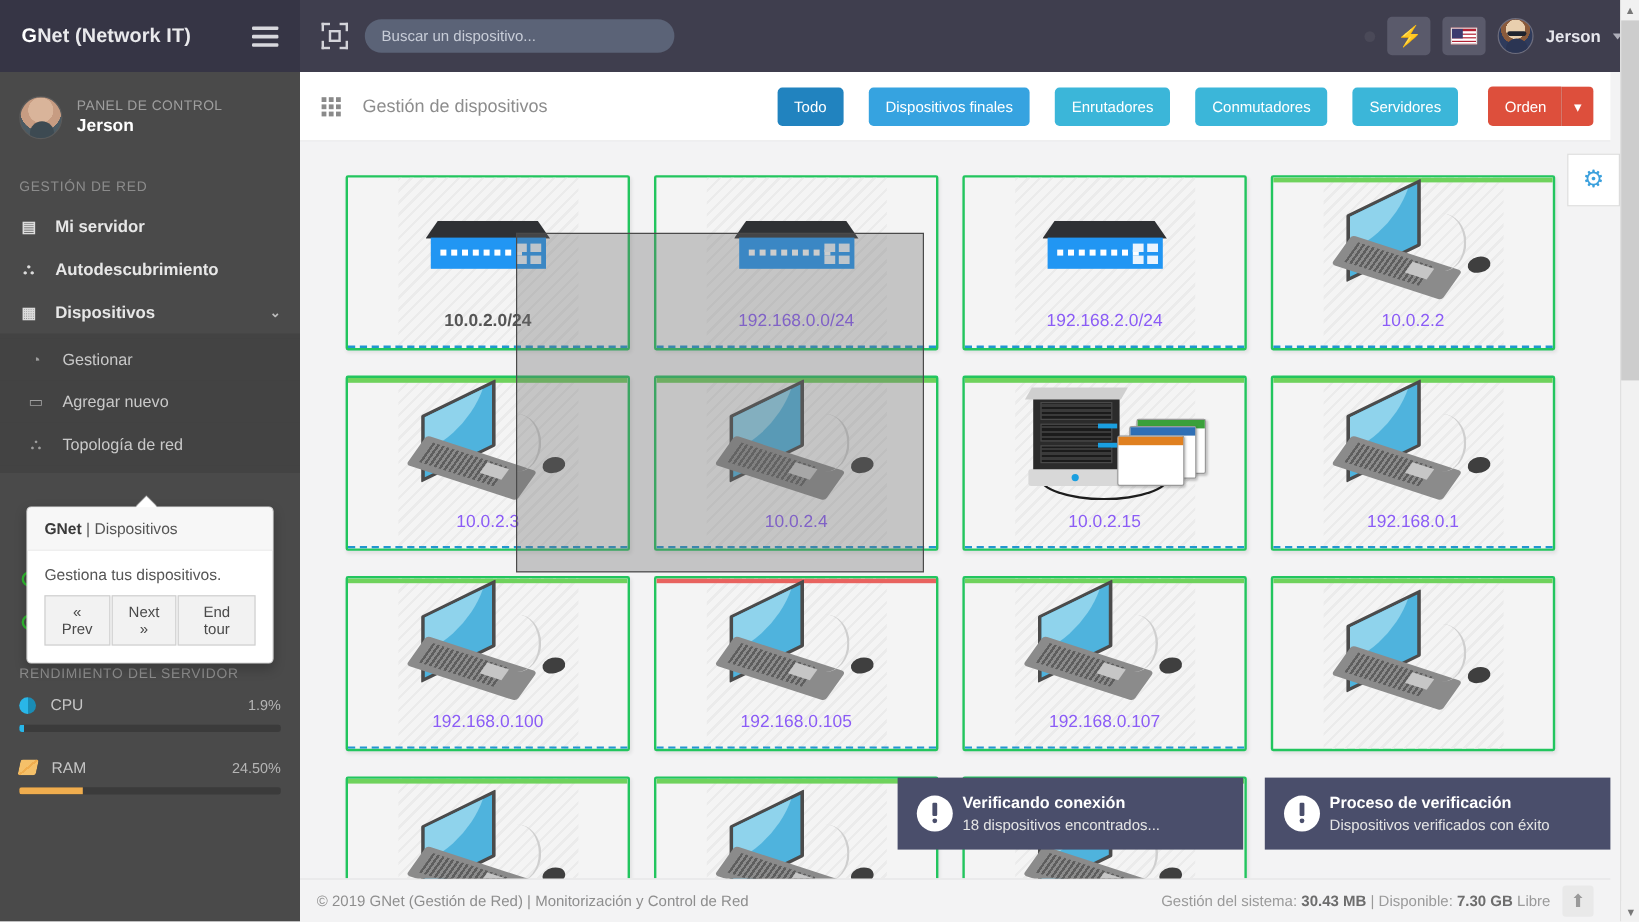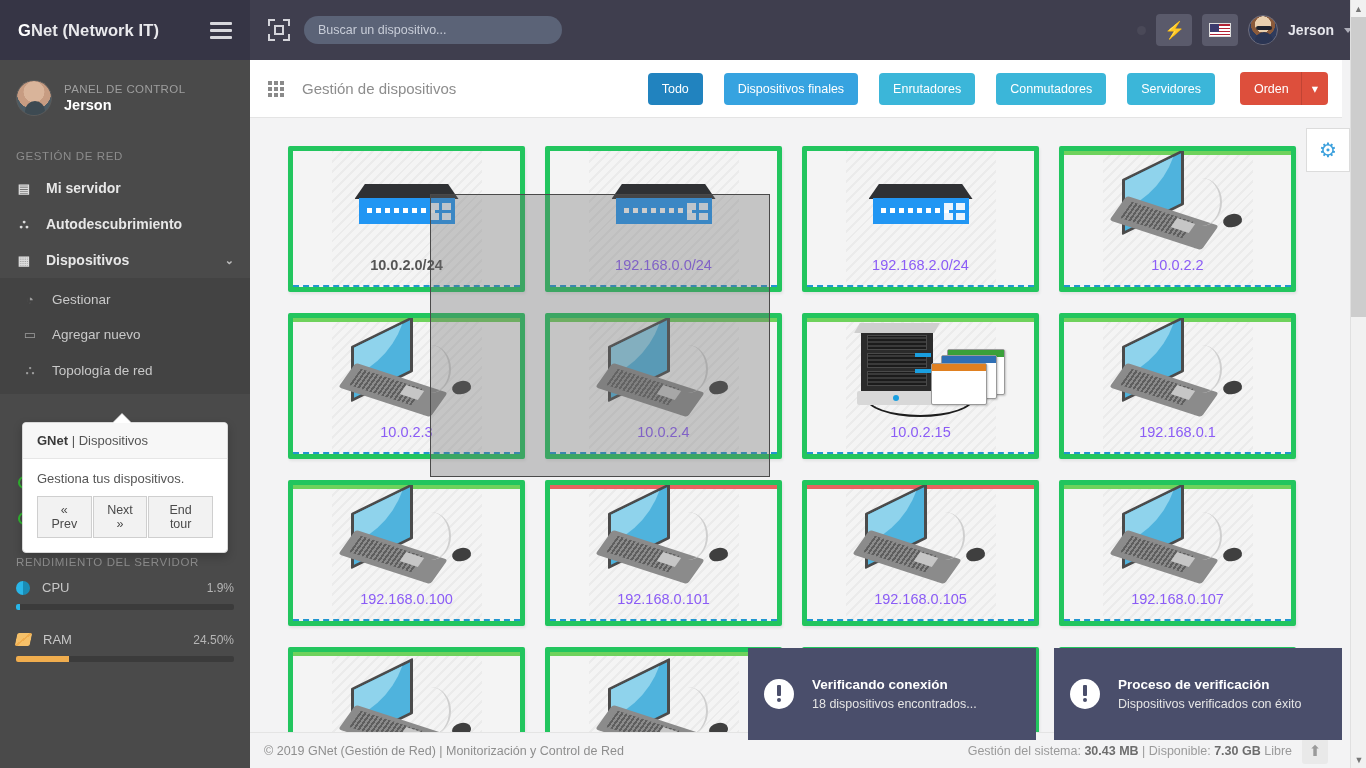--- a/index.html
+++ b/index.html
@@ -108,21 +108,21 @@
   .filters{margin-left:auto;display:flex;align-items:center;gap:21px;}
   .fbtn{border:none;border-radius:4px;color:#fff;font-size:12.5px;padding:9px 14px;cursor:pointer;font-family:"Liberation Sans",sans-serif;white-space:nowrap;}
   .fbtn.split{border-radius:4px 0 0 4px;padding-right:12px;}
   .fbtn.caret{border-radius:0 4px 4px 0;padding:9px 10px;border-left:1px solid rgba(0,0,0,.13);}
 
   
   .canvas{position:absolute;left:250px;top:118px;width:1092px;height:614px;background:#f3f3f4;overflow:hidden;}
   .grid{display:grid;grid-template-columns:repeat(4,237px);gap:21px 20px;padding:28px 0 0 38px;}
   .card{
     position:relative;height:146px;background:#f4f4f4;
-    border:5px solid #22c55e;border-radius:2px;
+    border:2px solid #22c55e;border-radius:2px;
     box-shadow:1px 2px 3px rgba(0,0,0,.07);
     display:flex;flex-direction:column;align-items:center;justify-content:flex-start;
     cursor:pointer;overflow:hidden;
   }
   .card .hatch{position:absolute;left:50%;transform:translateX(-50%);top:0;width:150px;height:100%;
     background-image:repeating-linear-gradient(135deg,#ebebeb 0 2px,transparent 2px 7px);}
   .card .topbar-c{position:absolute;left:0;top:0;width:100%;height:4px;}
   .card .label{position:relative;font-size:14.5px;color:#8b5cf6;padding-bottom:14px;z-index:2;}
   .card .label.b{font-weight:bold;color:#555;}
   .card .dashed{position:absolute;left:0;bottom:0;width:100%;border-bottom:2px dashed #2196cf;}
@@ -169,21 +169,21 @@
   .srv .w2 em{background:#2f6fb5;}
   .srv .w3 em{background:#e08020;}
   .srv .wire{position:absolute;left:28px;top:72px;width:110px;height:22px;border:2px solid #1d1d1d;border-top:none;border-radius:0 0 60px 60px/0 0 22px 22px;}
 
   
   .selrect{position:absolute;left:430px;top:194px;width:340px;height:283px;
     background:rgba(110,110,110,.35);border:1px solid #4a4a4a;z-index:20;pointer-events:none;}
 
   
   .toasts{position:absolute;left:748px;top:648px;display:flex;gap:18px;z-index:25;}
-  .toast{width:288px;height:92px;background:#4a4e6b;display:flex;align-items:center;gap:18px;padding:0 16px;}
+  .toast{width:288px;height:60px;background:#4a4e6b;display:flex;align-items:center;gap:8px;padding:0 16px;}
   .toast .bang{width:30px;height:30px;border-radius:50%;background:#fff;position:relative;flex:0 0 30px;}
   .toast .bang::before{content:"";position:absolute;left:13px;top:6px;width:4px;height:11px;background:#4a4e6b;border-radius:1px;}
   .toast .bang::after{content:"";position:absolute;left:13px;top:19px;width:4px;height:4px;background:#4a4e6b;border-radius:50%;}
   .toast .t-title{color:#fff;font-size:13.5px;font-weight:bold;margin-bottom:5px;}
   .toast .t-sub{color:#e5e5e5;font-size:12.5px;}
 
   
   .geartab{position:absolute;left:1306px;top:128px;width:44px;height:44px;background:#fff;border:1px solid #dcdcdc;
     display:flex;align-items:center;justify-content:center;z-index:26;cursor:pointer;}
   .gear{font-size:20px;color:#3ba0dd;line-height:1;}
@@ -541,36 +541,20 @@
             <div class="lap">
       <div class="scr"></div>
               <div class="base"></div>
               <div class="keys"></div>
       <div class="pad"></div>
               <div class="cord"></div>
               <div class="mouse"></div>
             </div>
           </div>
           <div class="label">192.168.0.100</div>
-          <div class="dashed"></div>
-        </div>
-        <div class="card">
-          <div class="hatch"></div>
-          <div class="topbar-c" style="background:#e8635f"></div>
-          <div class="art">
-            <div class="lap">
-      <div class="scr"></div>
-              <div class="base"></div>
-              <div class="keys"></div>
-      <div class="pad"></div>
-              <div class="cord"></div>
-              <div class="mouse"></div>
-            </div>
-          </div>
-          <div class="label">192.168.0.101</div>
           <div class="dashed"></div>
         </div>
         <div class="card">
           <div class="hatch"></div>
           <div class="topbar-c" style="background:#e8635f"></div>
           <div class="art">
             <div class="lap">
       <div class="scr"></div>
               <div class="base"></div>
               <div class="keys"></div>

